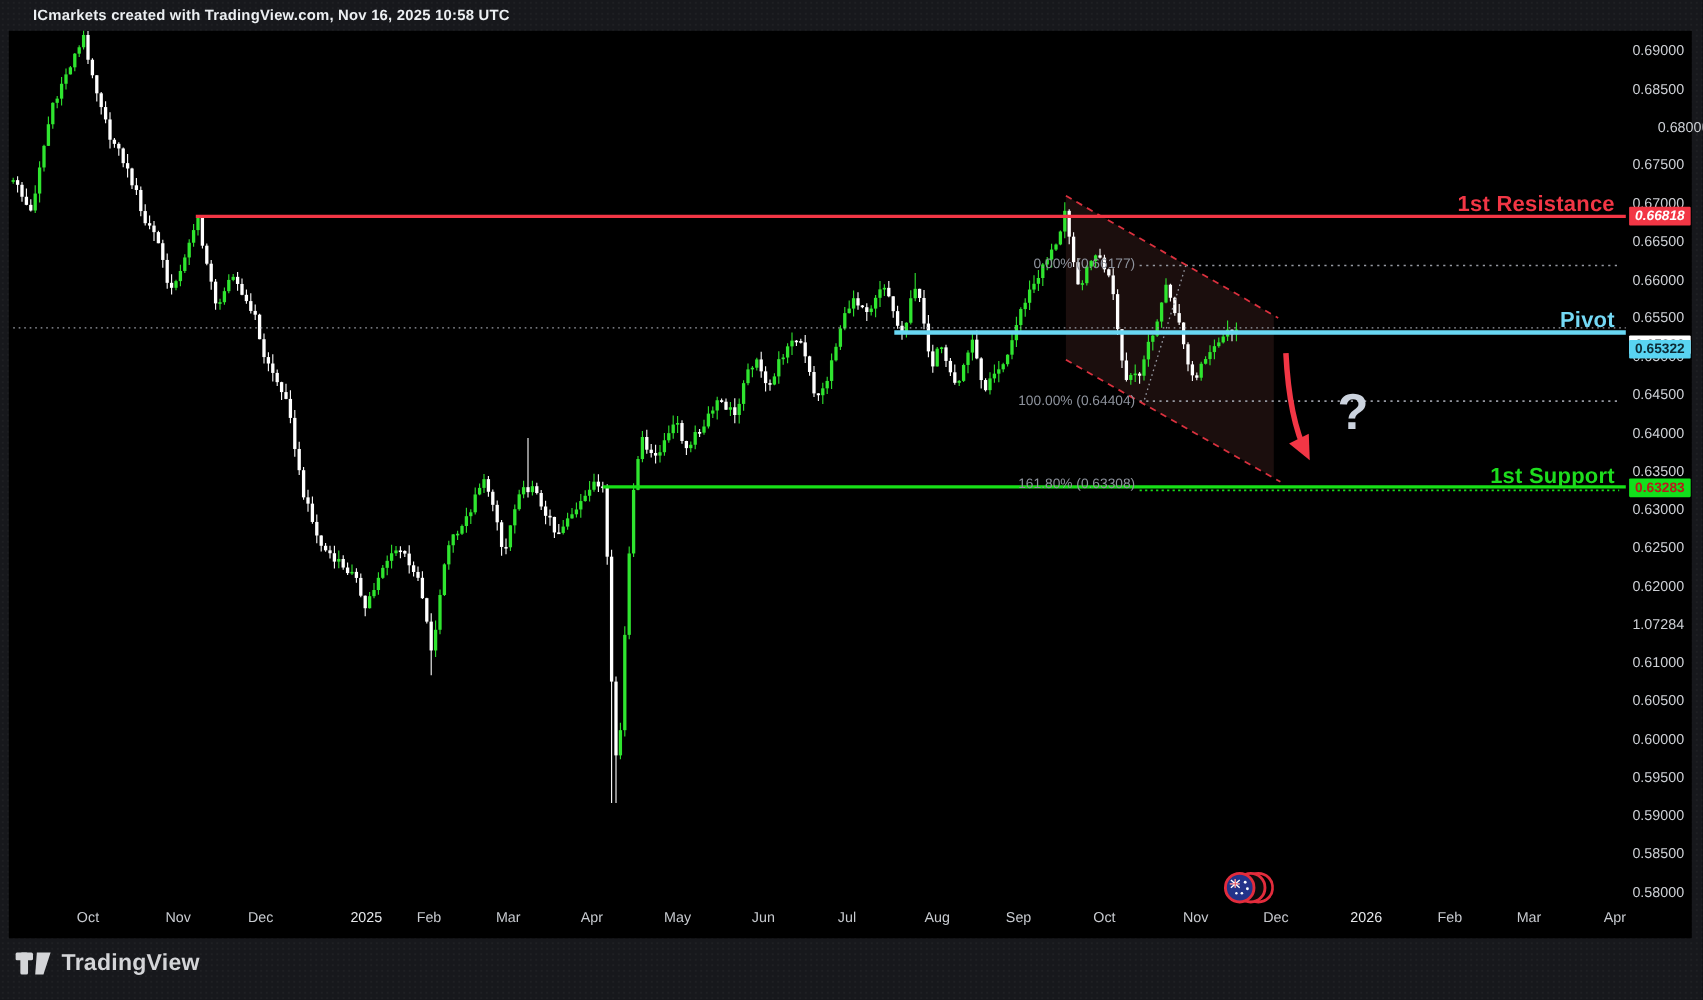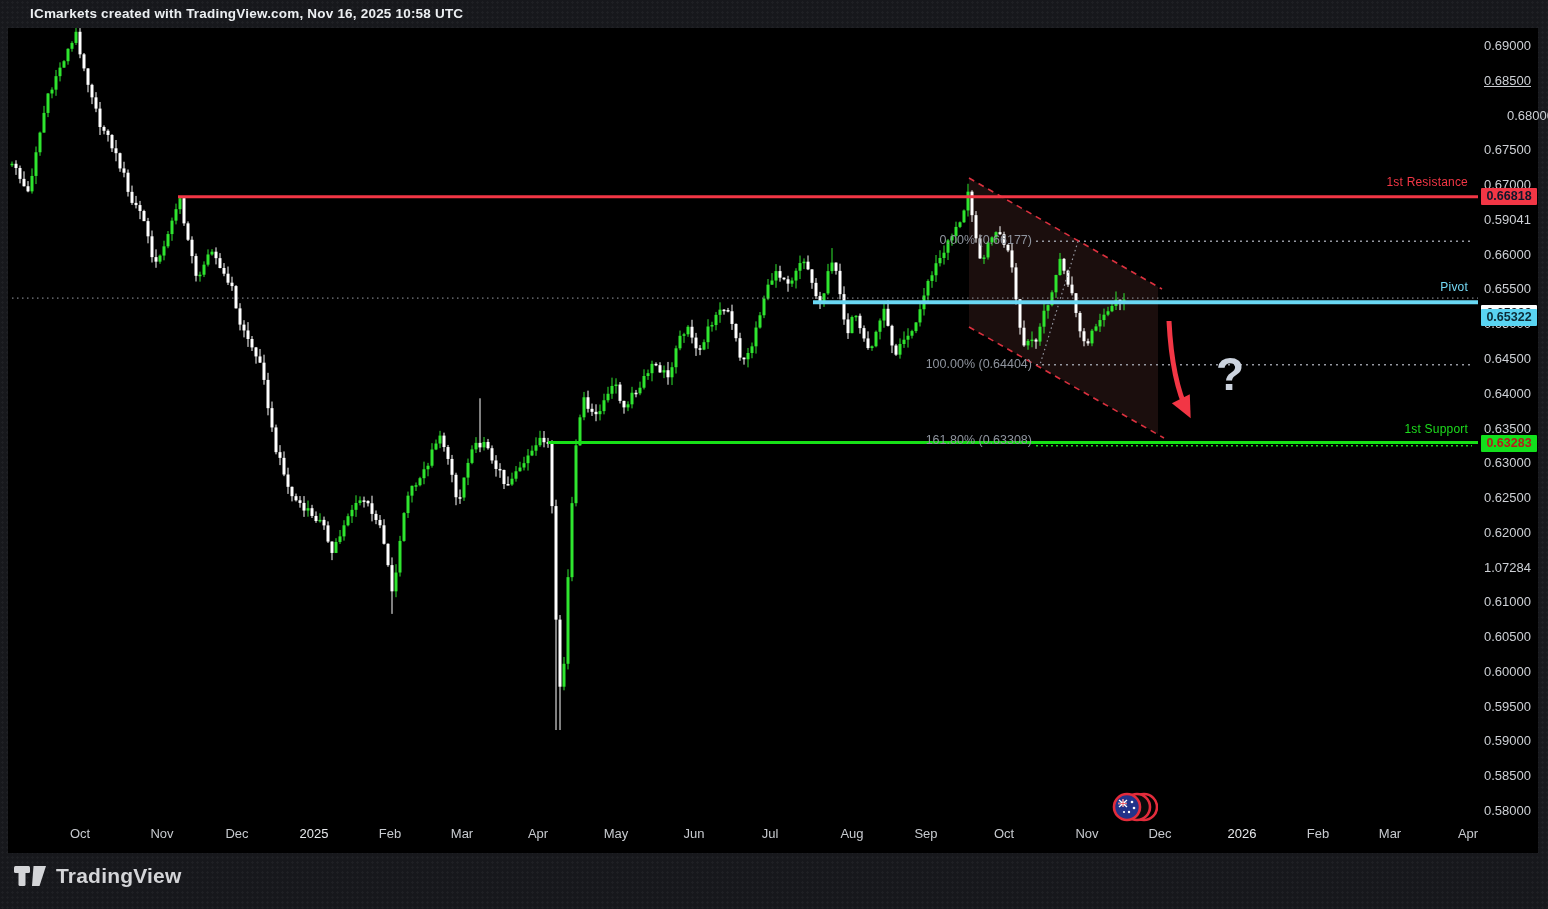--- a/index.html
+++ b/index.html
@@ -12,30 +12,30 @@
     -webkit-font-smoothing:antialiased;
   }
   .plot-bg{position:absolute;left:8px;top:28px;width:1530px;height:825px;background:#000;}
   .chart-svg{position:absolute;left:0;top:0;}
   .watermark{
     position:absolute;left:30px;top:6px;color:#eceff2;font-size:13.5px;font-weight:bold;letter-spacing:.2px;
   }
   .ylab{position:absolute;left:1484px;width:52px;color:#cdd0d5;font-size:13px;text-align:left;}
   .xlab{position:absolute;top:826px;transform:translateX(-50%);color:#c7cacf;font-size:13px;}
   .xlab.year{color:#e6e8eb;}
-  .line-label{position:absolute;right:80px;font-size:12px;font-weight:normal;text-align:right;letter-spacing:.2px;}
+  .line-label{position:absolute;right:80px;font-size:20px;font-weight:bold;text-align:right;letter-spacing:.2px;}
   .lbl-res{color:#f23645;}
   .lbl-piv{color:#74d9f5;}
   .lbl-sup{color:#1ddd1d;}
   .fib-label{position:absolute;right:516px;font-size:12.5px;color:#8f949e;text-align:right;z-index:6;}
   .badge{
     position:absolute;left:1481px;width:56px;height:17px;line-height:17px;text-align:center;
     font-size:12.5px;font-weight:bold;z-index:7;border-radius:1px;
   }
-  .badge-res{background:#f23645;color:#0f172a;}
+  .badge-res{background:#f23645;color:#ffffff;font-style:italic;}
   .badge-last{background:#ffffff;color:#101318;}
   .badge-piv{background:#59d4f2;color:#0c2b36;}
   .badge-sup{background:#12e01c;color:#b91c1c;}
   .qmark{
     position:absolute;left:1206px;top:347px;width:48px;text-align:center;
     font-size:46px;font-weight:bold;color:#ccd3de;z-index:6;
   }
   .pair-icon{position:absolute;left:1110px;top:790px;z-index:5;}
   .brand{
     position:absolute;left:14px;top:863px;display:flex;align-items:center;gap:9px;color:#d4d5d8;
@@ -631,25 +631,25 @@
         <line x1="813" x2="1478" y1="302.28818181818133" y2="302.28818181818133" stroke="#69d7f3" stroke-width="4"></line>
         <line x1="12" x2="1478" y1="298.10590909090854" y2="298.10590909090854" stroke="#9b9ea6" stroke-width="1" stroke-dasharray="1.5 3.5"></line>
         <line x1="969" y1="178" x2="1162" y2="289" stroke="#f23645" stroke-width="1.6" stroke-dasharray="6 5" opacity="0.9"></line>
         <line x1="969" y1="327" x2="1164" y2="438" stroke="#f23645" stroke-width="1.6" stroke-dasharray="6 5" opacity="0.9"></line>
         <path d="M1169,321 C1171,361 1178,393 1188,413" stroke="#f23645" stroke-width="5" fill="none" marker-end="url(#ah)"></path>
       </g>
     </svg>
 
   <div id="yAxis">
       <div class="ylab" style="top: 38px;">0.69000</div>
-      <div class="ylab" style="top: 72.7727px; text-decoration: underline;">0.68500</div>
+      <div class="ylab" style="top: 72.7727px;">0.68500</div>
       <div class="ylab" style="top: 107.545px; margin-left: 23px;">0.68000</div>
       <div class="ylab" style="top: 142.318px;">0.67500</div>
       <div class="ylab" style="top: 177.091px;">0.67000</div>
-      <div class="ylab" style="top: 211.864px;">0.59041</div>
+      <div class="ylab" style="top: 211.864px;">0.66500</div>
       <div class="ylab" style="top: 246.636px;">0.66000</div>
       <div class="ylab" style="top: 281.409px;">0.65500</div>
       <div class="ylab" style="top: 316.182px;">0.65000</div>
       <div class="ylab" style="top: 350.955px;">0.64500</div>
       <div class="ylab" style="top: 385.727px;">0.64000</div>
       <div class="ylab" style="top: 420.5px;">0.63500</div>
       <div class="ylab" style="top: 455.273px;">0.63000</div>
       <div class="ylab" style="top: 490.045px;">0.62500</div>
       <div class="ylab" style="top: 524.818px;">0.62000</div>
       <div class="ylab" style="top: 559.591px;">1.07284</div>
@@ -658,21 +658,21 @@
       <div class="ylab" style="top: 663.909px;">0.60000</div>
       <div class="ylab" style="top: 698.682px;">0.59500</div>
       <div class="ylab" style="top: 733.455px;">0.59000</div>
       <div class="ylab" style="top: 768.227px;">0.58500</div>
       <div class="ylab" style="top: 803px;">0.58000</div>
     </div>
   <div id="xAxis">
       <div class="xlab" style="left: 80px;">Oct</div>
       <div class="xlab" style="left: 162px;">Nov</div>
       <div class="xlab" style="left: 237px;">Dec</div>
-      <div class="xlab year" style="left: 314px;">2025</div>
+      <div class="xlab year" style="left: 333px;">2025</div>
       <div class="xlab" style="left: 390px;">Feb</div>
       <div class="xlab" style="left: 462px;">Mar</div>
       <div class="xlab" style="left: 538px;">Apr</div>
       <div class="xlab" style="left: 616px;">May</div>
       <div class="xlab" style="left: 694px;">Jun</div>
       <div class="xlab" style="left: 770px;">Jul</div>
       <div class="xlab" style="left: 852px;">Aug</div>
       <div class="xlab" style="left: 926px;">Sep</div>
       <div class="xlab" style="left: 1004px;">Oct</div>
       <div class="xlab" style="left: 1087px;">Nov</div>

